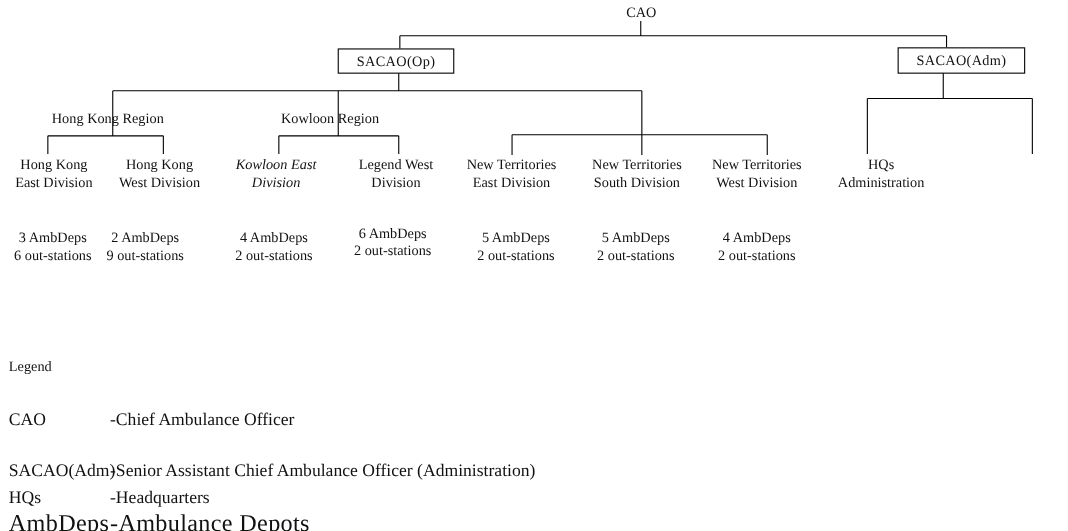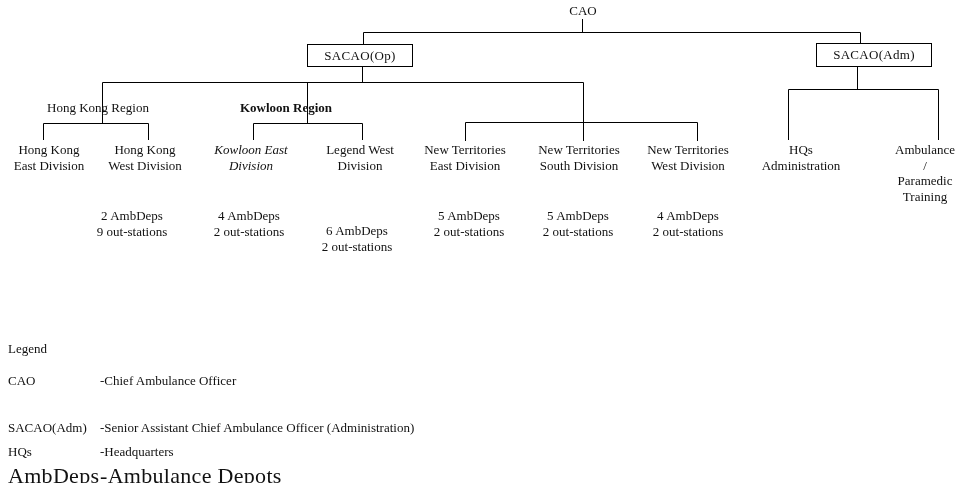--- a/index.html
+++ b/index.html
@@ -30,21 +30,21 @@
     font-size: 13px;
     letter-spacing: 0.3px;
   }
   .legend-title {
     position: absolute;
     font-size: 13px;
   }
   .legend-row {
     position: absolute;
     left: 8px;
-    font-size: 13px;
+    font-size: 16px;
     white-space: nowrap;
   }
   .legend-row .term {
     display: inline-block;
     width: 92px;
     vertical-align: baseline;
   }
   .legend-row.big {
     font-size: 22px;
     letter-spacing: 0.3px;
@@ -83,57 +83,56 @@
     <rect x="307.5" y="44.5" width="105" height="22" fill="#ffffff" stroke="#000000"></rect>
     <rect x="816.5" y="43.5" width="115" height="23" fill="#ffffff" stroke="#000000"></rect>
   </svg>
 
   <div class="lbl center" style="left:583px; top:3px;">CAO</div>
 
   <div class="lbl center boxlbl" style="left:360px; top:48px;">SACAO(Op)</div>
   <div class="lbl center boxlbl" style="left:874px; top:47px;">SACAO(Adm)</div>
 
   <div class="lbl center" style="left:98px; top:100px;">Hong Kong Region</div>
-  <div class="lbl center" style="left:286px; top:100px;font-weight:bold;">Kowloon Region</div>
+  <div class="lbl center" style="left:300px; top:100px;">Kowloon Region</div>
 
   <div class="lbl center" style="left:49px; top:142px;">Hong Kong
 East Division</div>
   <div class="lbl center" style="left:145px; top:142px;">Hong Kong
 West Division</div>
   <div class="lbl center" style="left:251px; top:142px;font-style:italic;">Kowloon East
 Division</div>
   <div class="lbl center" style="left:360px; top:142px;">Legend West
 Division</div>
   <div class="lbl center" style="left:465px; top:142px;">New Territories
 East Division</div>
   <div class="lbl center" style="left:579px; top:142px;">New Territories
 South Division</div>
   <div class="lbl center" style="left:688px; top:142px;">New Territories
 West Division</div>
 
   <div class="lbl center" style="left:801px; top:142px;">HQs
 Administration</div>
-  <div class="lbl center" style="left:925px; top:142px;">Ambulance /
-Paramedic
-Training</div>
 
+  <div class="lbl center" style="left:48px; top:208px;">3 AmbDeps
+6 out-stations</div>
   <div class="lbl center" style="left:132px; top:208px;">2 AmbDeps
 9 out-stations</div>
   <div class="lbl center" style="left:249px; top:208px;">4 AmbDeps
 2 out-stations</div>
-  <div class="lbl center" style="left:357px; top:223px;">6 AmbDeps
+  <div class="lbl center" style="left:357px; top:204px;">6 AmbDeps
 2 out-stations</div>
   <div class="lbl center" style="left:469px; top:208px;">5 AmbDeps
 2 out-stations</div>
   <div class="lbl center" style="left:578px; top:208px;">5 AmbDeps
 2 out-stations</div>
   <div class="lbl center" style="left:688px; top:208px;">4 AmbDeps
 2 out-stations</div>
 
-  <div class="legend-title" style="left:8px; top:341px;">Legend</div>
+  <div class="legend-title" style="left:8px; top:325px;">Legend</div>
 
   <div class="legend-row" style="top:373px;">
     <span class="term">CAO</span><span>-Chief Ambulance Officer</span>
   </div>
   <div class="legend-row" style="top:420px;">
     <span class="term">SACAO(Adm)</span><span>-Senior Assistant Chief Ambulance Officer (Administration)</span>
   </div>
   <div class="legend-row" style="top:444px;">
     <span class="term">HQs</span><span>-Headquarters</span>
   </div>

